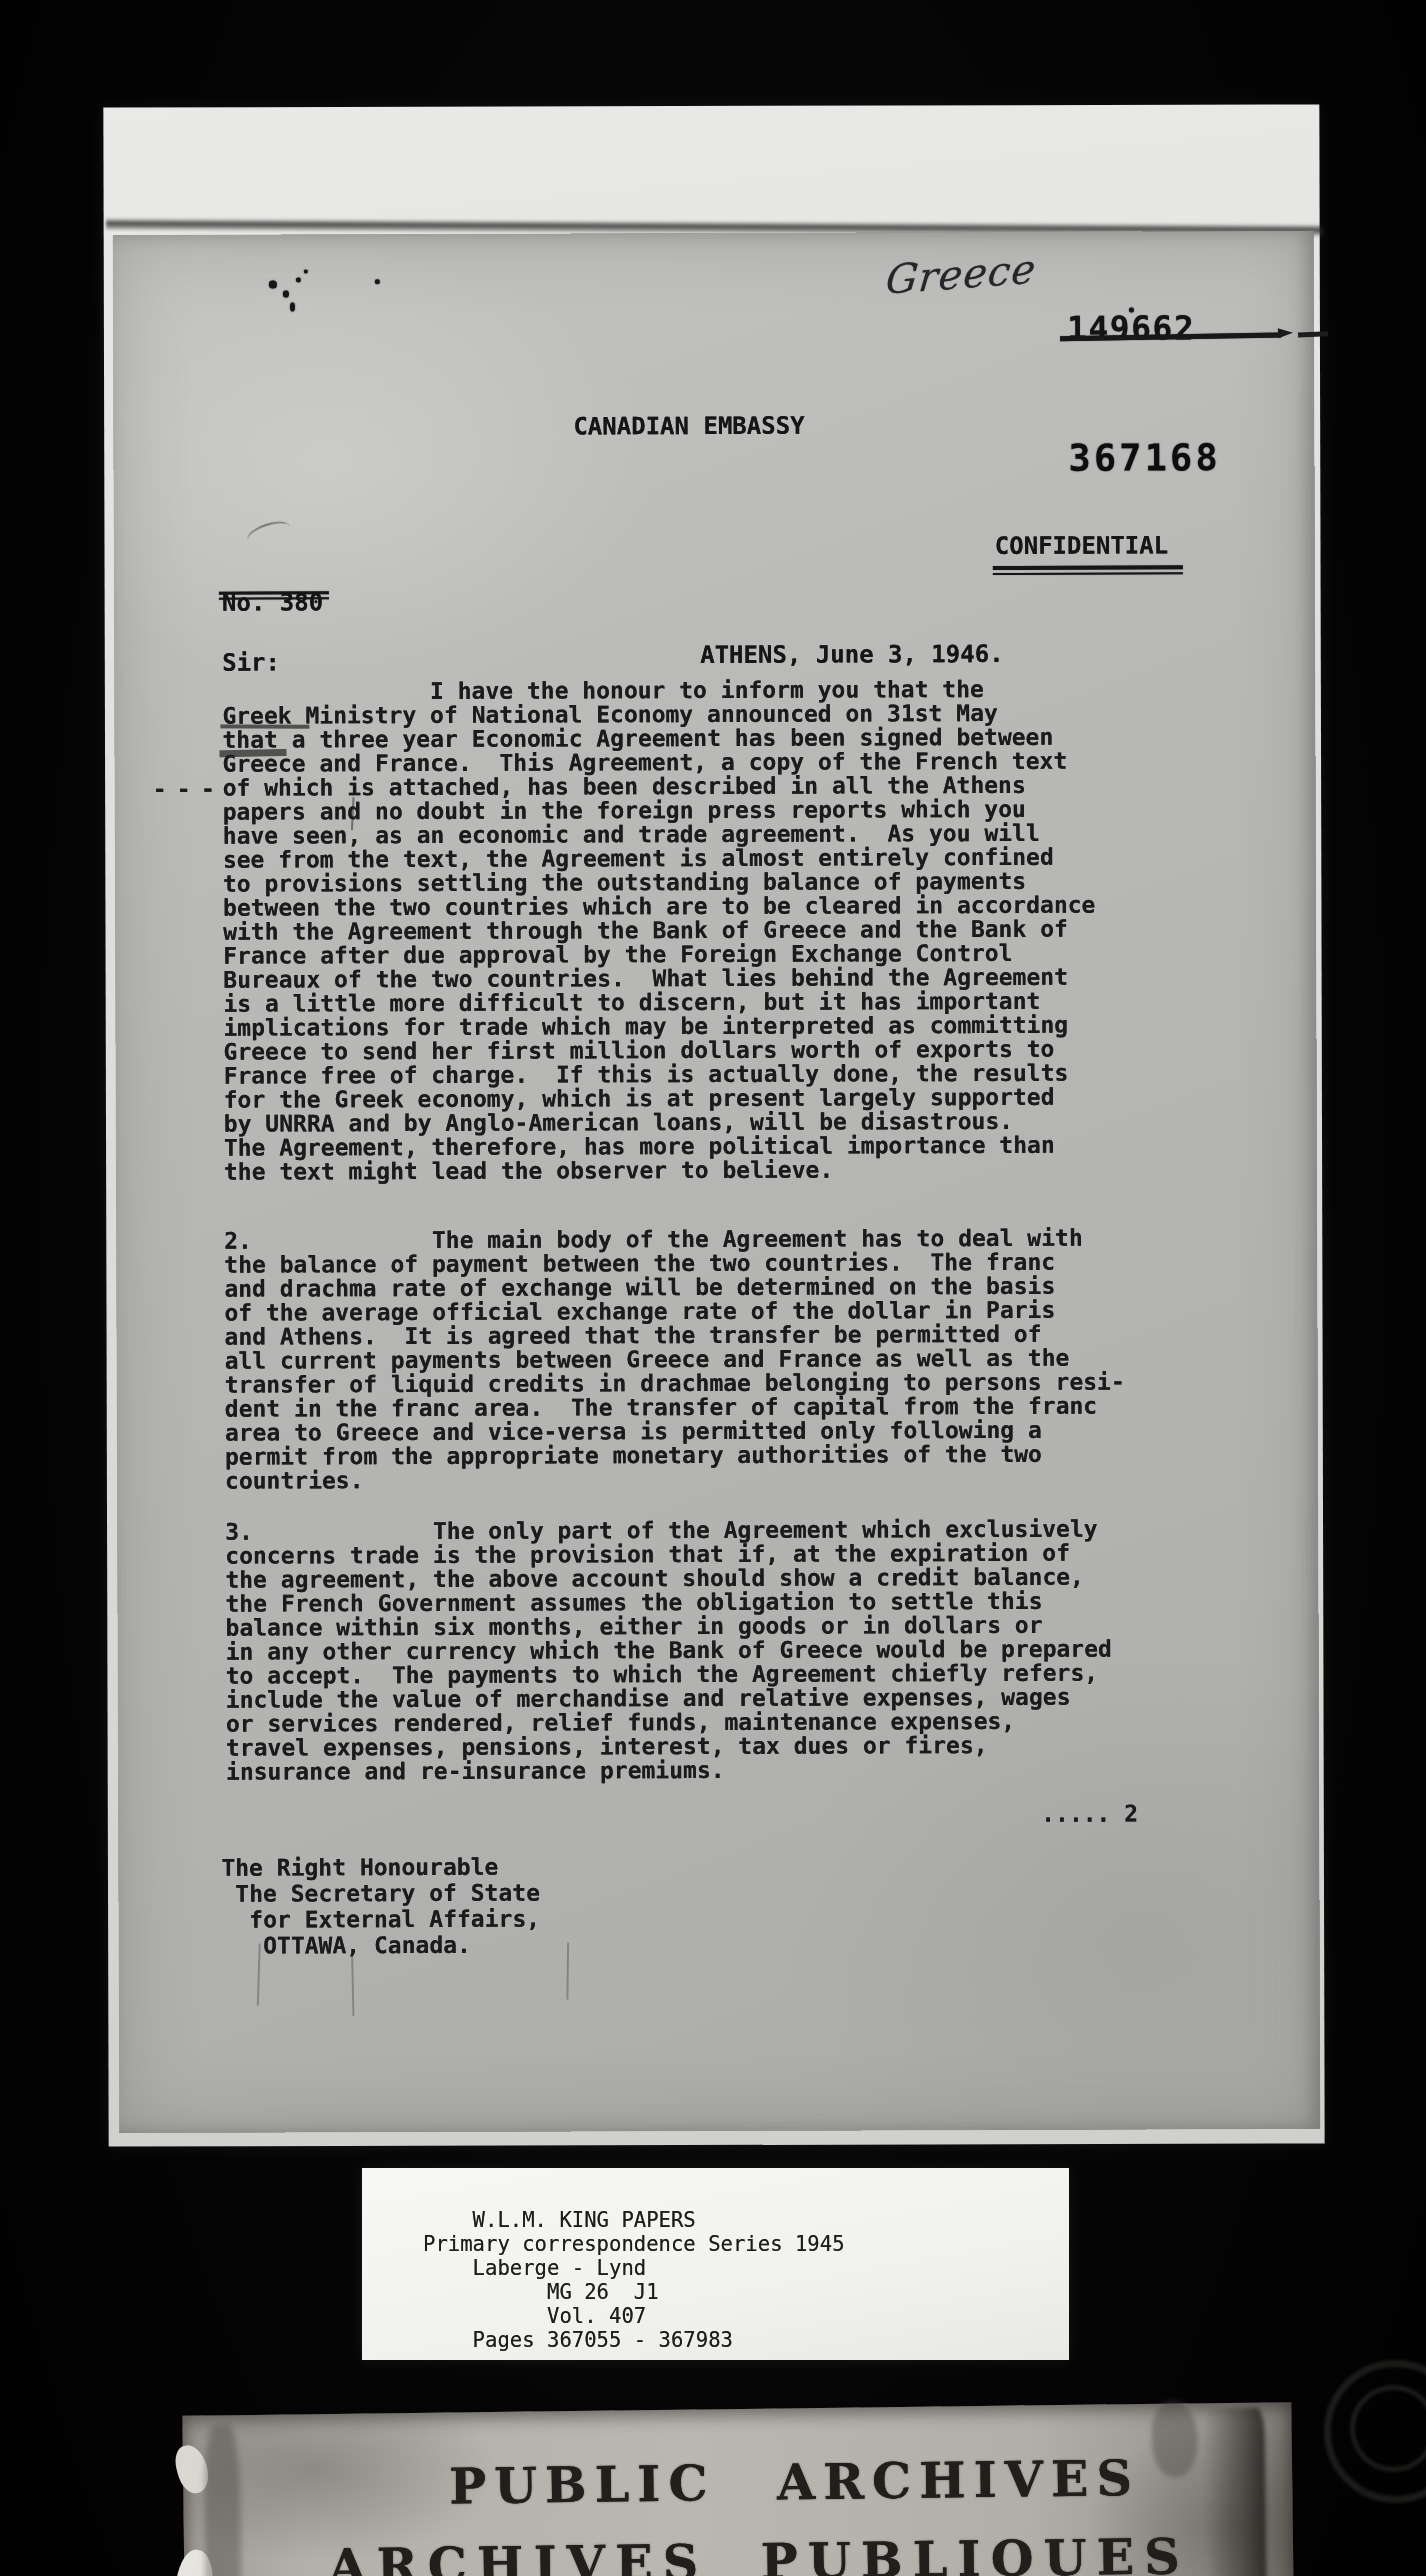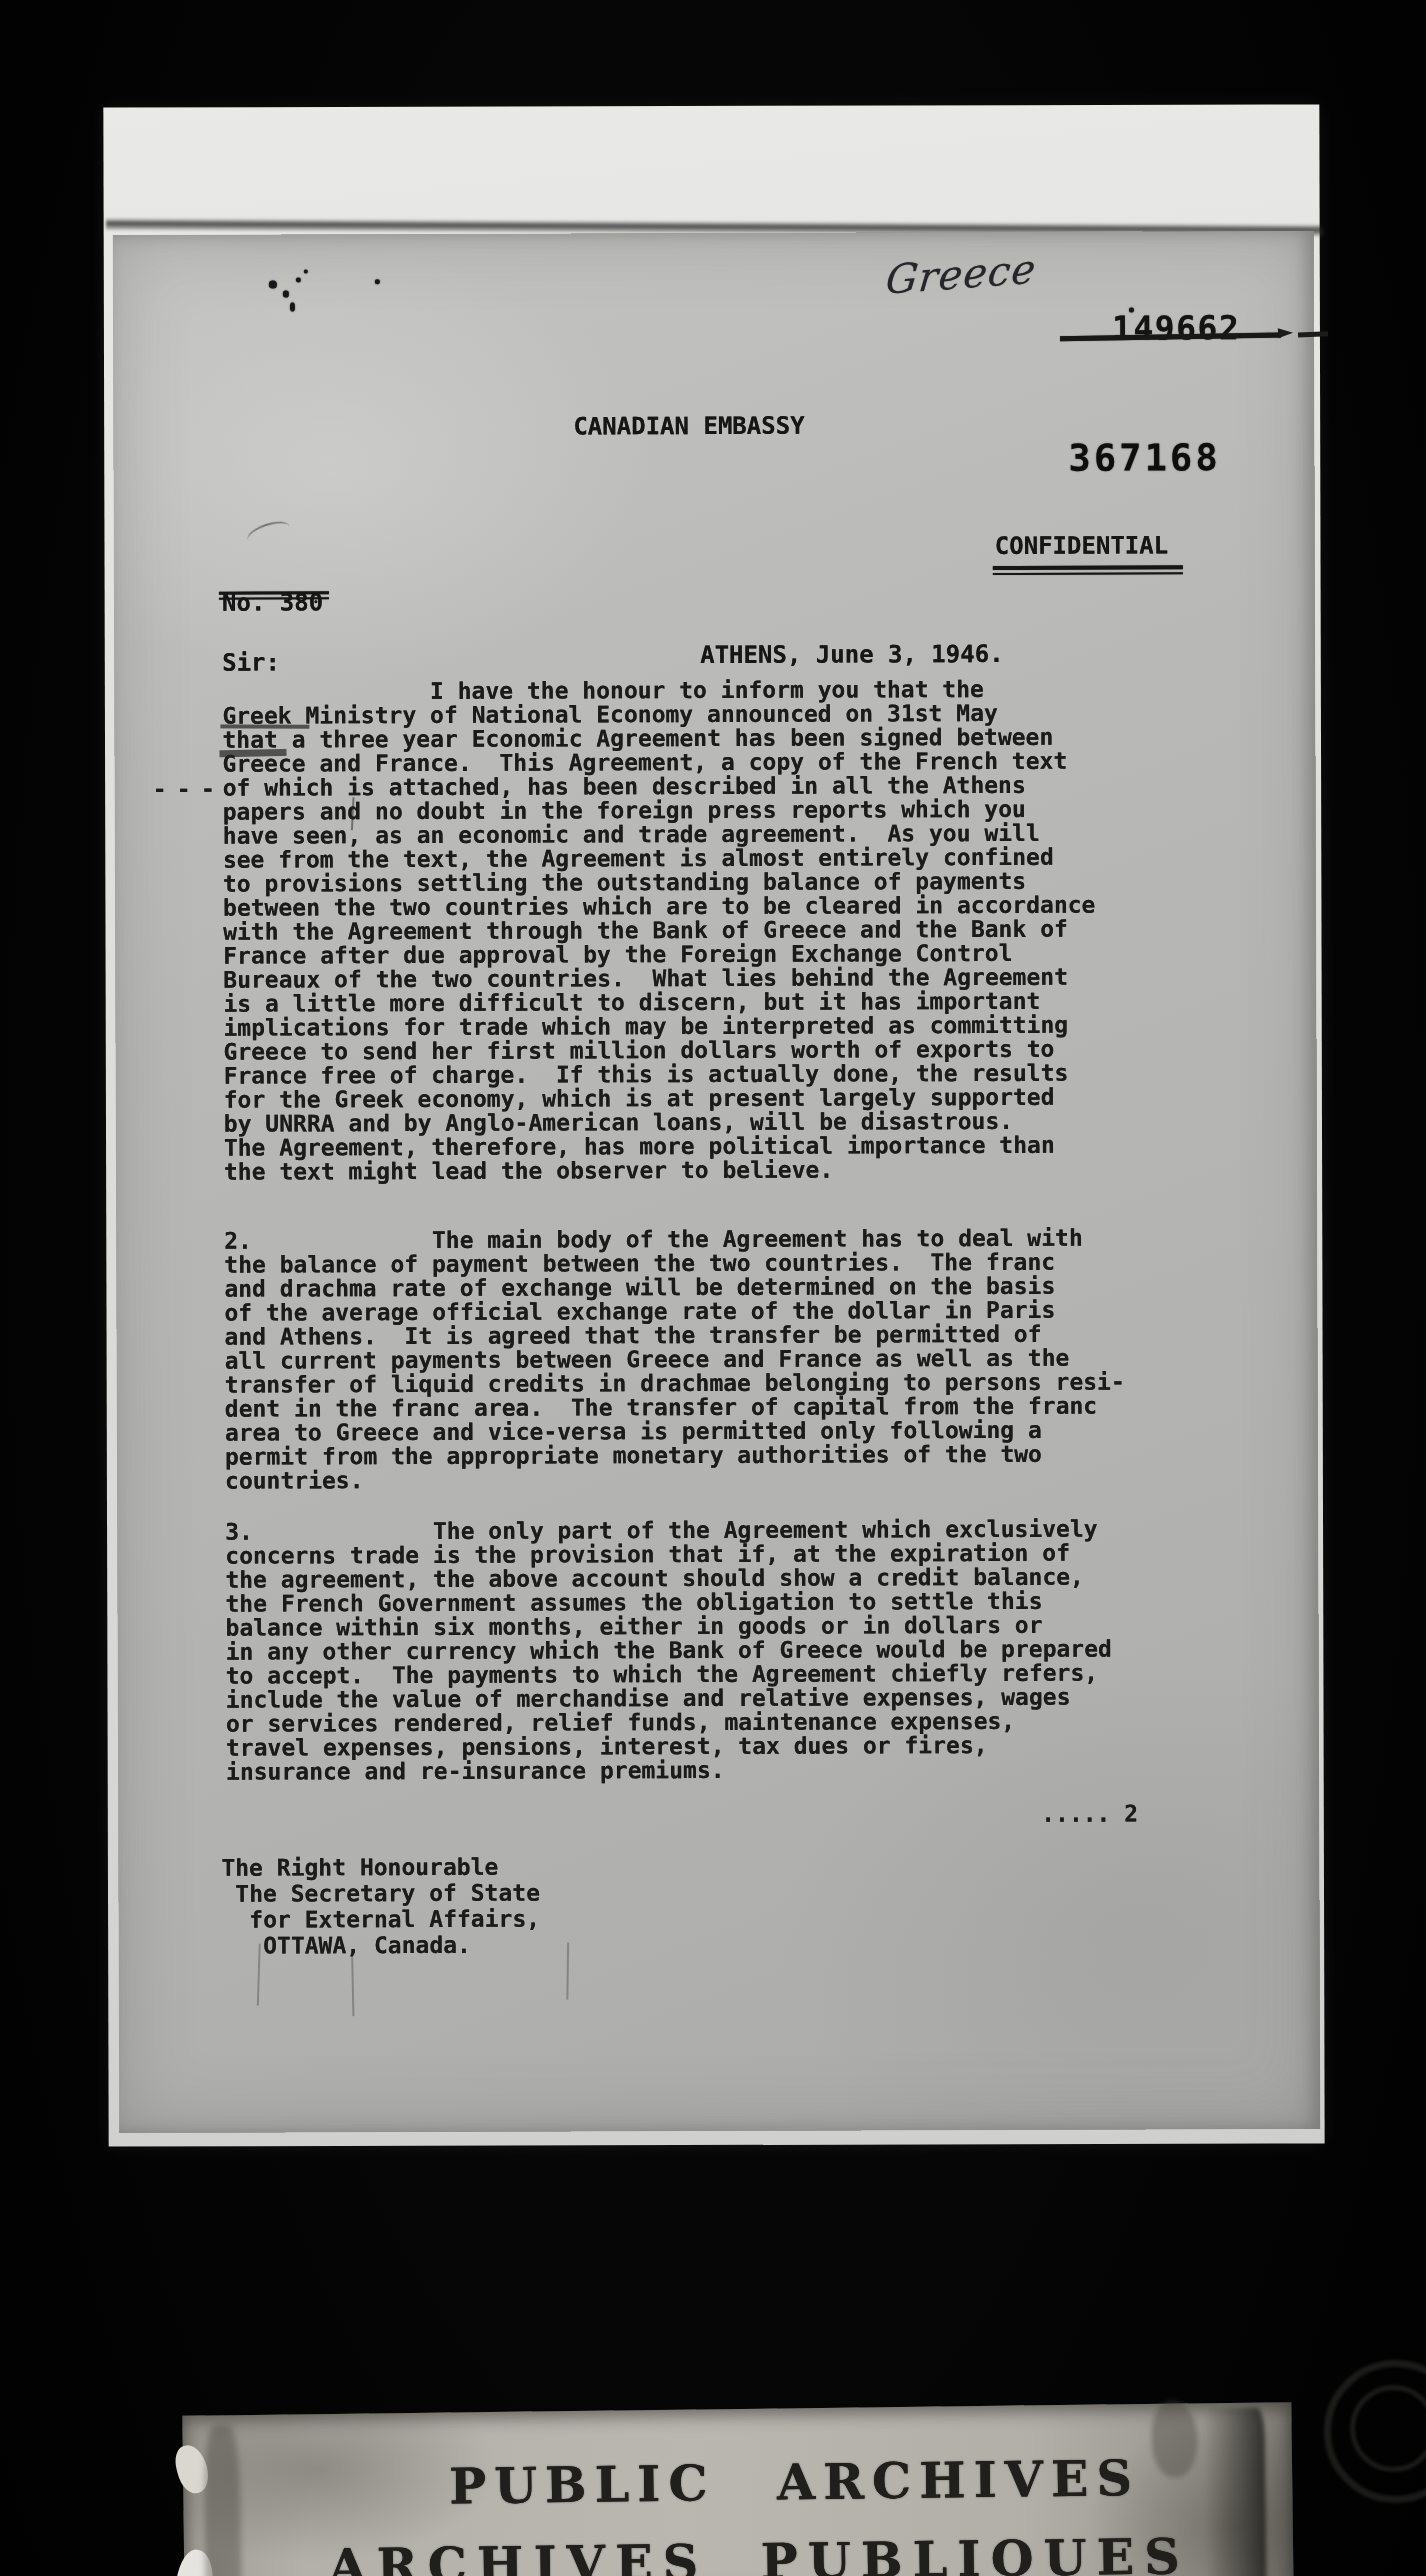--- a/index.html
+++ b/index.html
@@ -45,21 +45,21 @@
     font:italic 500 40px/41px "DejaVu Serif", serif;
     color:#26262a;transform:rotate(-4deg) skewX(-10deg);
     text-shadow:0 0 1px rgba(30,30,40,0.5);letter-spacing:1px;
   }
   .stamp-num{
     font:700 37px/38px "DejaVu Sans Mono", monospace;color:#0e0e0e;
     letter-spacing:3.1px;text-shadow:0 0 1.5px rgba(10,10,10,0.6);text-align:center;
   }
   .struck-num{
     font:700 33px/34px "DejaVu Sans Mono", monospace;color:#141414;
-    letter-spacing:1.5px;text-shadow:0 0 1px rgba(10,10,10,0.7);margin-left:45px;
+    letter-spacing:1.5px;text-shadow:0 0 1px rgba(10,10,10,0.7);
   }
   .strike-line{left:947px;top:103px;width:221px;height:5.2px;background:#181818;transform:rotate(-0.8deg);box-shadow:0 0 1px #222;}
   .strike-arrow{left:1165px;top:97px;width:0;height:0;border-left:15.5px solid #1a1a1a;border-top:5.7px solid transparent;border-bottom:5.7px solid transparent;transform:rotate(-2deg);}
   .strike-dash{left:1185px;top:101px;width:30px;height:4.6px;background:#1c1c1c;transform:rotate(-2deg);}
   .rule{background:#161616;box-shadow:0 0 1px rgba(20,20,20,0.6);}
   .pencil{background:rgba(35,35,35,0.7);filter:blur(0.3px);}
   .speck{border-radius:50%;background:#17171a;box-shadow:0 0 1.5px rgba(20,20,25,0.8);}
   .flourish{width:44px;height:17.5px;border-top:2.1px solid rgba(45,45,48,0.55);border-radius:50%;transform:rotate(-18deg);filter:blur(0.3px);}
   .stray-v{width:2.1px;background:rgba(35,35,35,0.5);filter:blur(0.4px);}
   .fold{width:1.5px;background:rgba(40,40,40,0.32);filter:blur(0.5px);}
@@ -199,20 +199,28 @@
     <pre class="typed" style="left:103px;top:1620px;line-height:26px;">The Right Honourable
  The Secretary of State
   for External Affairs,
    OTTAWA, Canada.</pre>
 
     <div class="fold" style="left:139px;top:1709px;height:62px;transform:rotate(2deg);"></div>
     <div class="fold" style="left:233px;top:1723px;height:59px;transform:rotate(-1deg);"></div>
     <div class="fold" style="left:448px;top:1709px;height:57px;transform:rotate(1deg);"></div>
   </div>
 
+  <div class="archive-label">
+    <pre>    W.L.M. KING PAPERS
+Primary correspondence Series 1945
+    Laberge - Lynd
+          MG 26  J1
+          Vol. 407
+    Pages 367055 - 367983</pre>
+  </div>
 
   <div class="swirl" style="left:1324px;top:2360px;width:129px;height:129px;"></div>
   <div class="swirl" style="left:1350px;top:2385px;width:77px;height:77px;border-width:5.2px;"></div>
 
   <div class="stamp-card">
     <div class="stamp-line stamp-l1">PUBLIC ARCHIVES</div>
     <div class="stamp-line stamp-l2">ARCHIVES PUBLIQUES</div>
 
     <div class="torn" style="left:-6.2px;top:29px;width:30px;height:49px;background:#dad7d1;transform:rotate(-14deg);"></div>
     <div class="torn" style="left:-9.3px;top:134px;width:37px;height:77px;background:#e6e4df;transform:rotate(9deg);"></div>

